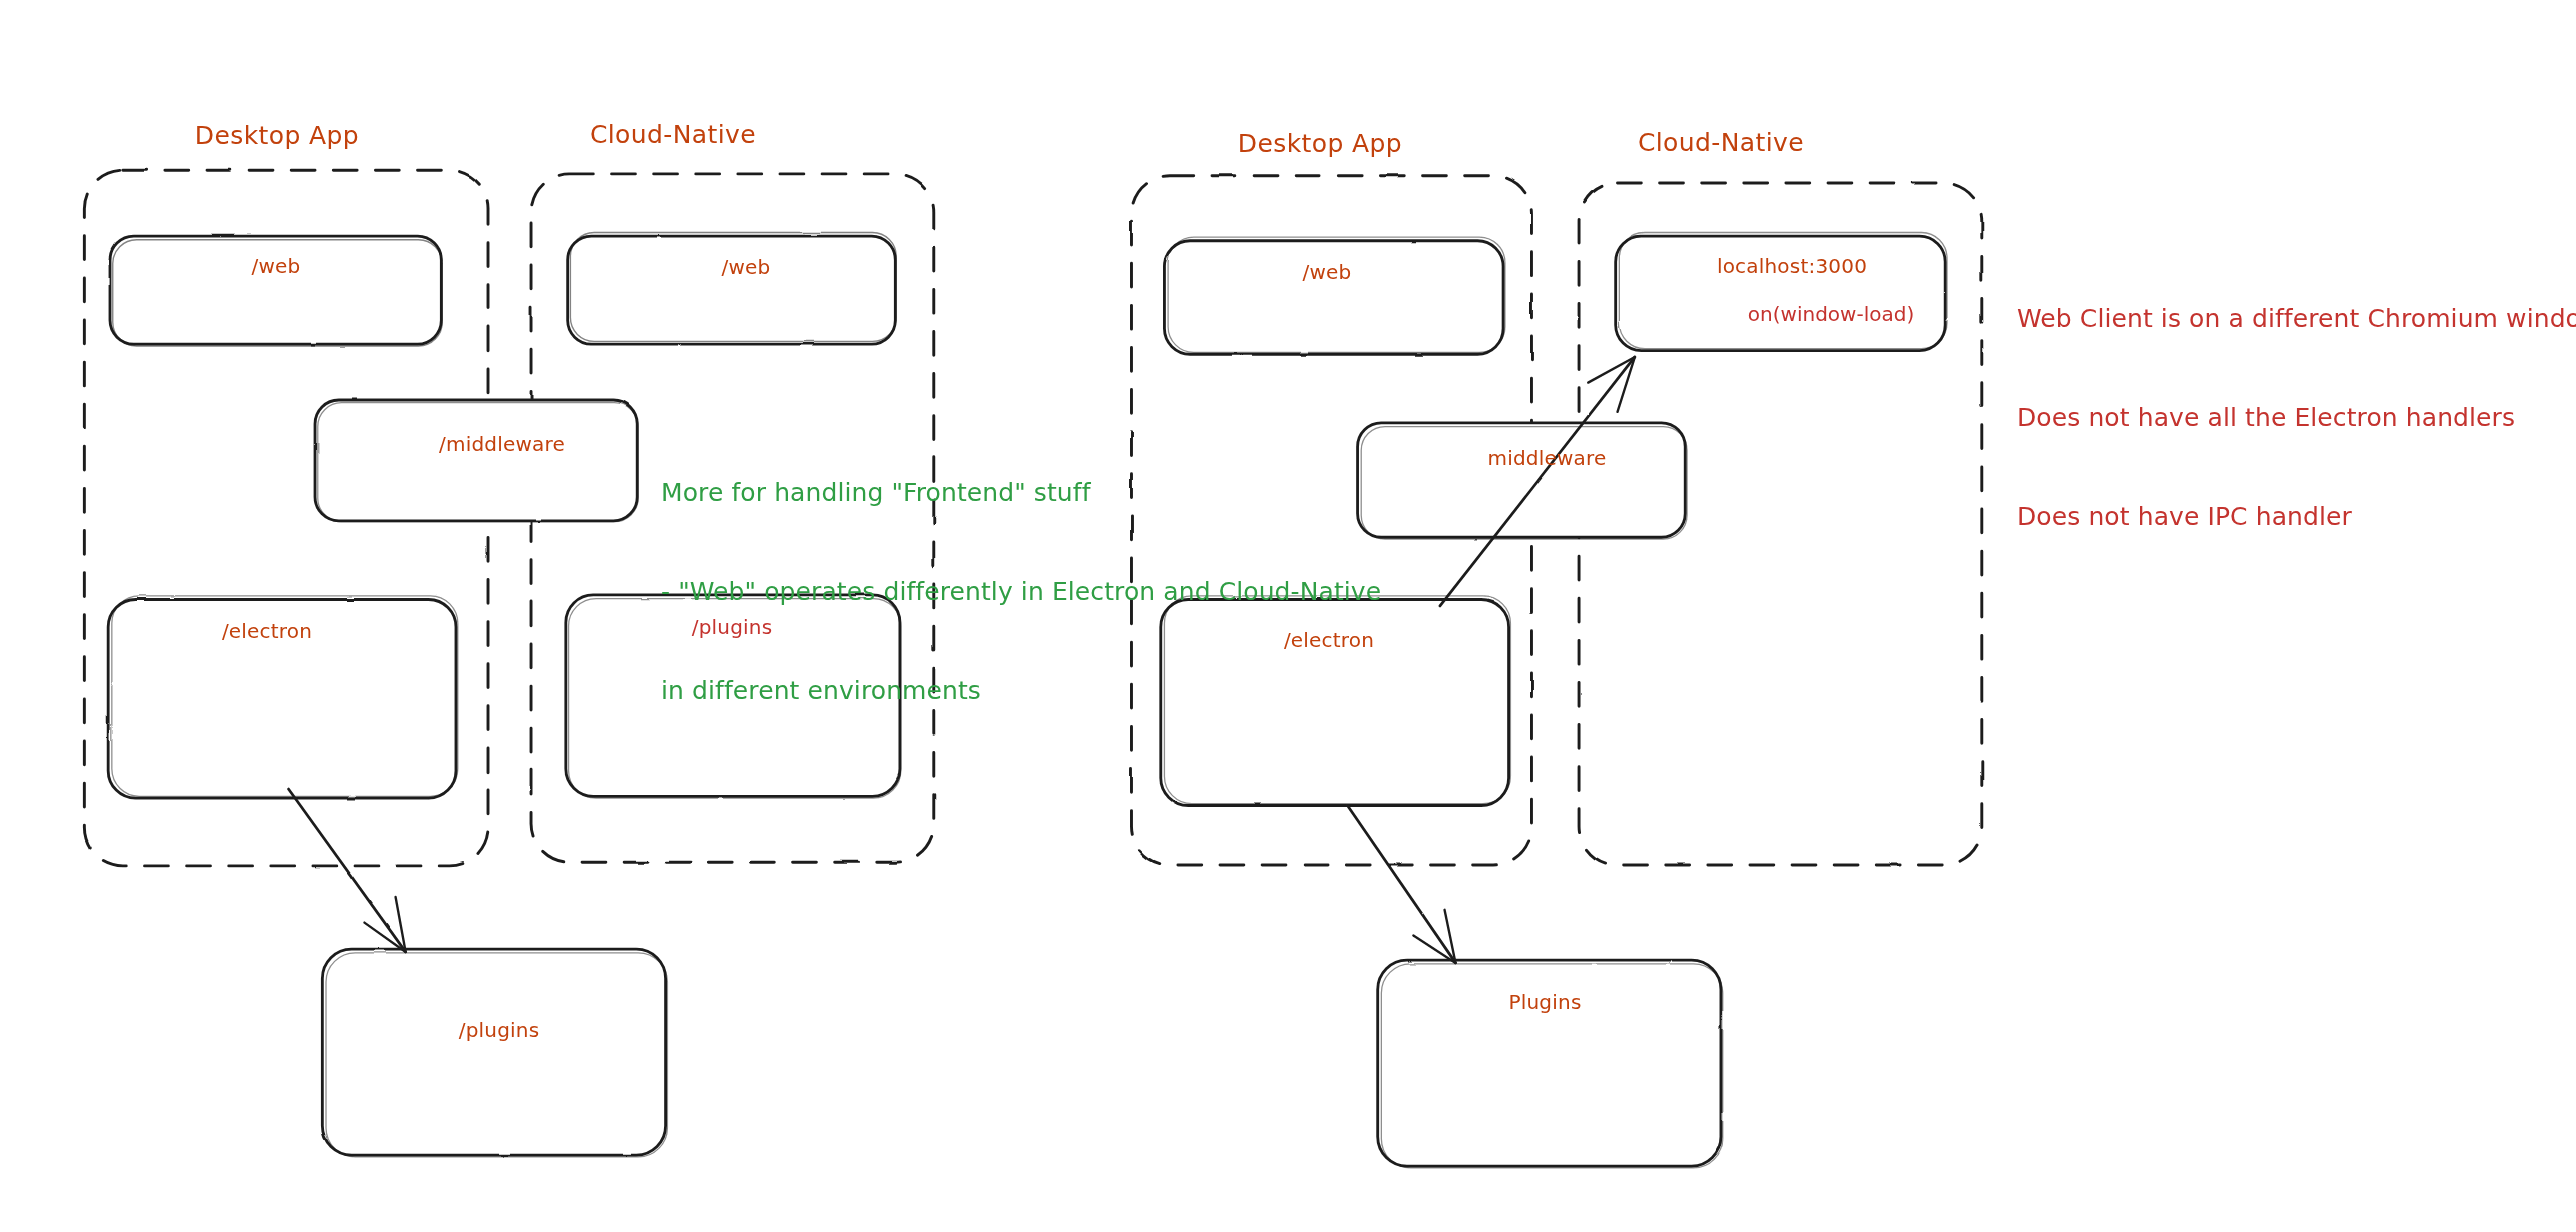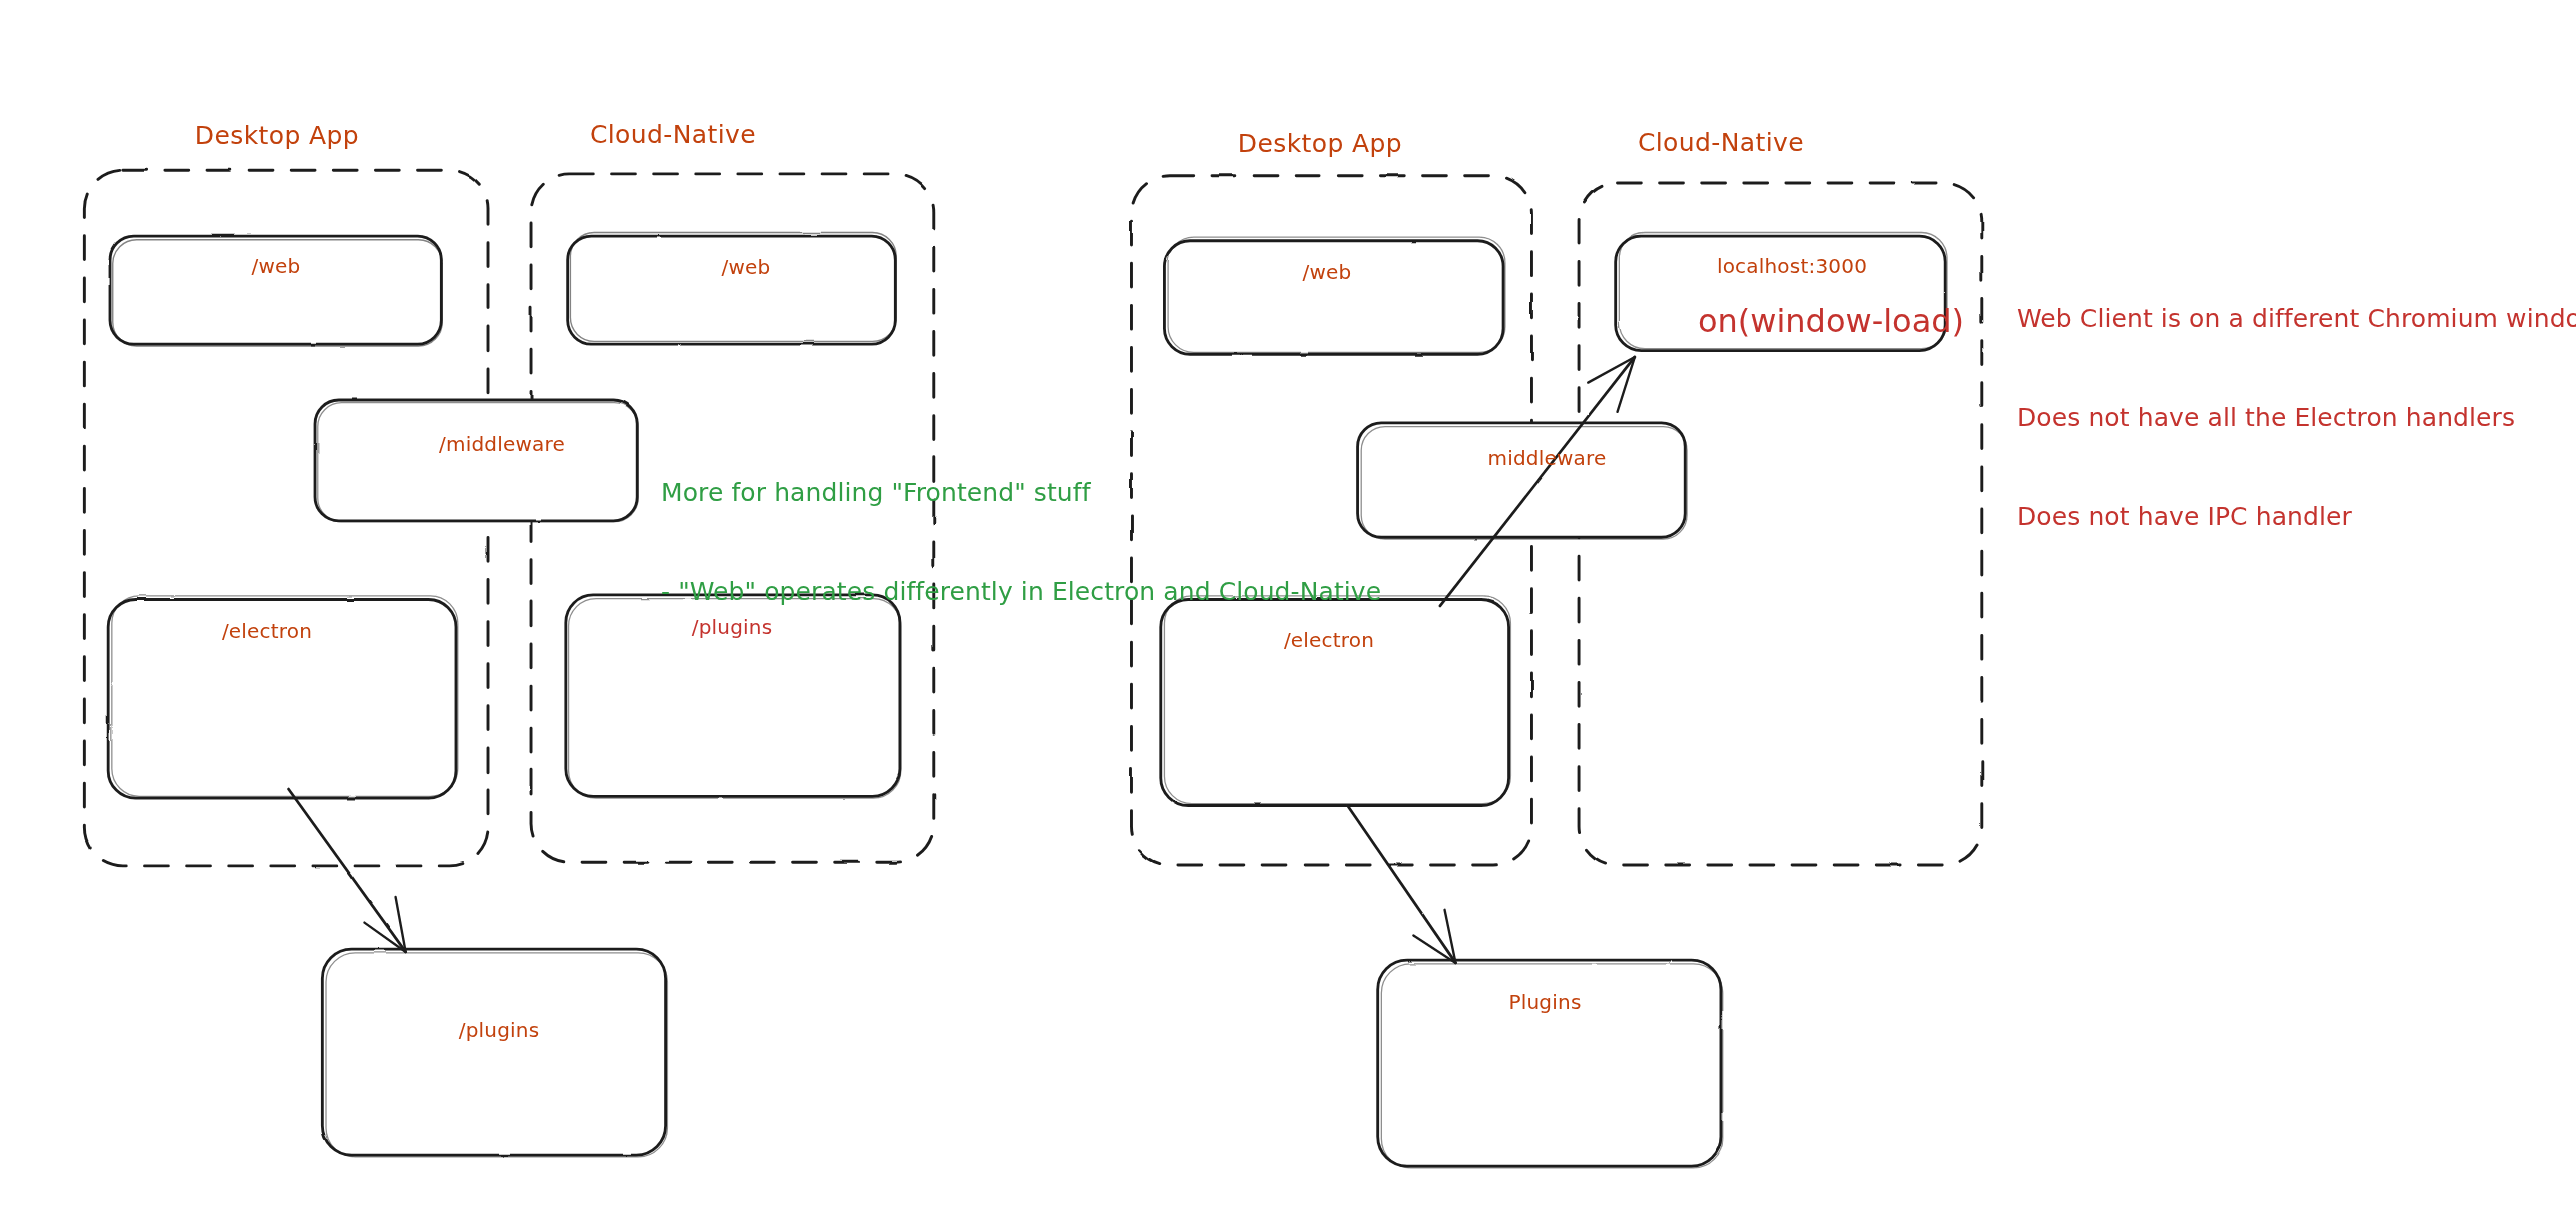--- a/index.html
+++ b/index.html
@@ -40,21 +40,21 @@
     letter-spacing: 0.2px;
   }
   .annot {
     font-size: 25px;
     line-height: 1.32;
     letter-spacing: 0.1px;
   }
   .green { color: #2f9e44; }
   .red { color: #c4332e; }
   .sub-red {
-    font-size: 32px;
+    font-size: 20px;
     color: #c4332e;
     transform: translateX(-50%);
     text-align: center;
   }
 </style>
 </head>
 <body>
 
 <svg id="canvas" viewBox="0 0 2814 1346" xmlns="http://www.w3.org/2000/svg">
   <defs>
@@ -192,20 +192,21 @@
 
 <div class="lbl box-title" style="left:1547px; top:446px;">middleware</div>
 
 <div class="lbl box-title" style="left:1329px; top:628px;">/electron</div>
 
 <div class="lbl box-title" style="left:1545px; top:990px;">Plugins</div>
 
 <div class="lbl annot green" style="left:661px; top:410px;">
   <div>More for handling "Frontend" stuff</div>
   <div>- "Web" operates differently in Electron and Cloud-Native</div>
+  <div>in different environments</div>
 </div>
 
 <div class="lbl annot red" style="left:2017px; top:236px;">
   <div>Web Client is on a different Chromium window</div>
   <div>Does not have all the Electron handlers</div>
   <div>Does not have IPC handler</div>
 </div>
 
 
 </body></html>

